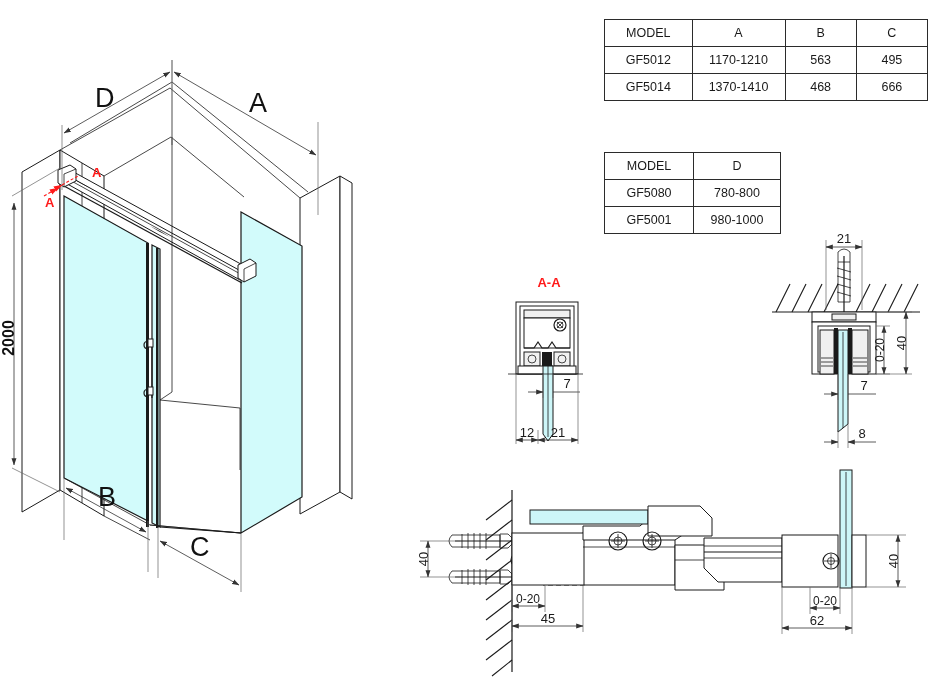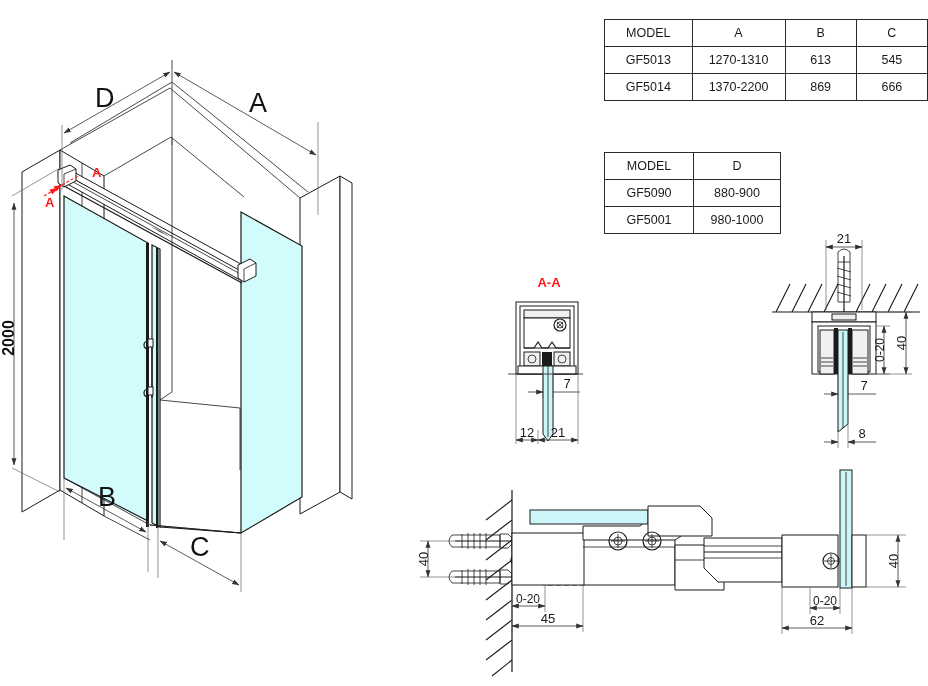--- a/index.html
+++ b/index.html
@@ -51,43 +51,43 @@
 
   <table class="spec-table" id="table-a">
     <tbody>
       <tr>
         <td class="c0">MODEL</td>
         <td class="c1">A</td>
         <td class="c2">B</td>
         <td class="c3">C</td>
       </tr>
       <tr>
-        <td class="c0">GF5013</td>
-        <td class="c1">1270-1310</td>
-        <td class="c2">613</td>
-        <td class="c3">545</td>
+        <td class="c0">GF5012</td>
+        <td class="c1">1170-1210</td>
+        <td class="c2">563</td>
+        <td class="c3">495</td>
       </tr>
       <tr>
         <td class="c0">GF5014</td>
-        <td class="c1">1370-2200</td>
-        <td class="c2">869</td>
+        <td class="c1">1370-1410</td>
+        <td class="c2">468</td>
         <td class="c3">666</td>
       </tr>
     </tbody>
   </table>
 
   <table class="spec-table" id="table-d">
     <tbody>
       <tr>
         <td class="c0">MODEL</td>
         <td class="c1">D</td>
       </tr>
       <tr>
-        <td class="c0">GF5090</td>
-        <td class="c1">880-900</td>
+        <td class="c0">GF5080</td>
+        <td class="c1">780-800</td>
       </tr>
       <tr>
         <td class="c0">GF5001</td>
         <td class="c1">980-1000</td>
       </tr>
     </tbody>
   </table>
 
   <svg class="draw" viewBox="0 0 928 686">
     <defs>

